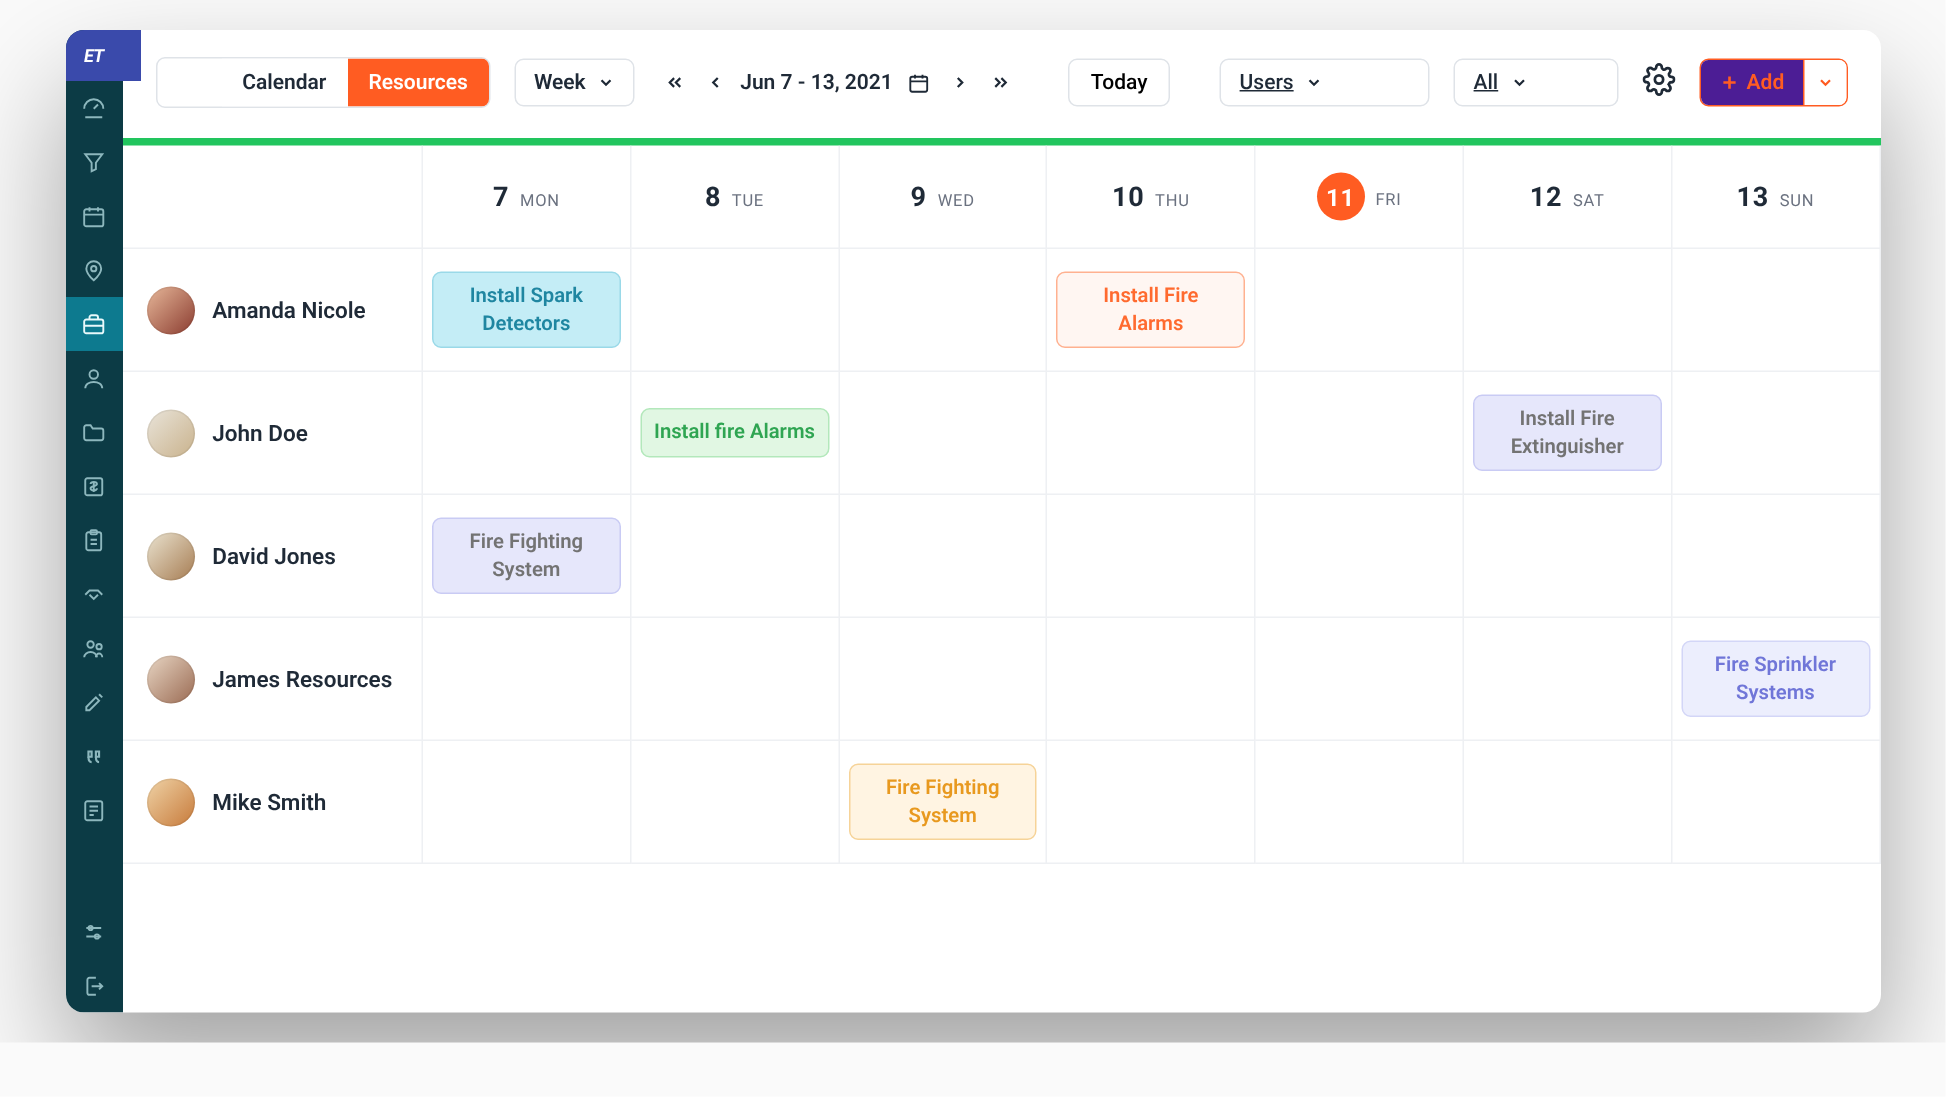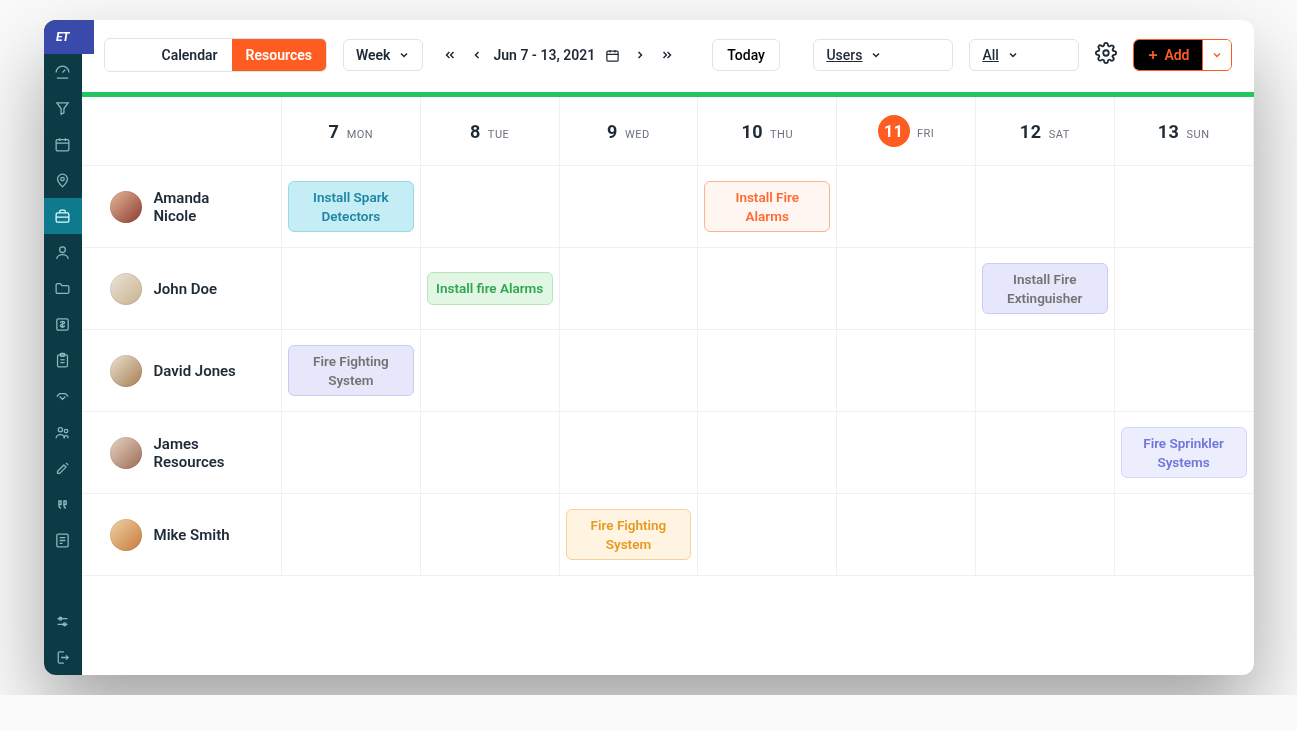--- a/index.html
+++ b/index.html
@@ -141,21 +141,21 @@
   }
   .add-btn {
     display: flex;
     align-items: center;
     gap: 4px;
     padding: 7px 12px;
     color: #ff5c22;
     font-size: 14px;
     font-weight: 600;
     cursor: pointer;
-    background: #000000;
+    background: #4c1d95;
   }
   .add-dd {
     border-left: 1px solid #ff5c22;
     padding: 7px 8px;
     color: #ff5c22;
     cursor: pointer;
     background: #fff;
     display:flex;align-items:center;
   }
 
@@ -195,21 +195,21 @@
     background: #ff5c22;
     color: #fff;
     border-radius: 50%;
     align-items: center;
     justify-content: center;
     font-size: 16px;
   }
   .cal thead th:first-child { width: 200px; }
   .cal tbody td { height: 82px; vertical-align: middle; padding: 6px; }
   .cal tbody td:first-child {
-    padding: 0 28px;
+    padding: 0 16px;
   }
   .resource {
     display: flex;
     align-items: center;
     gap: 12px;
   }
   .avatar {
     width: 32px; height: 32px;
     border-radius: 50%;
     background: linear-gradient(135deg,#d8c8b8,#b89a7a);

